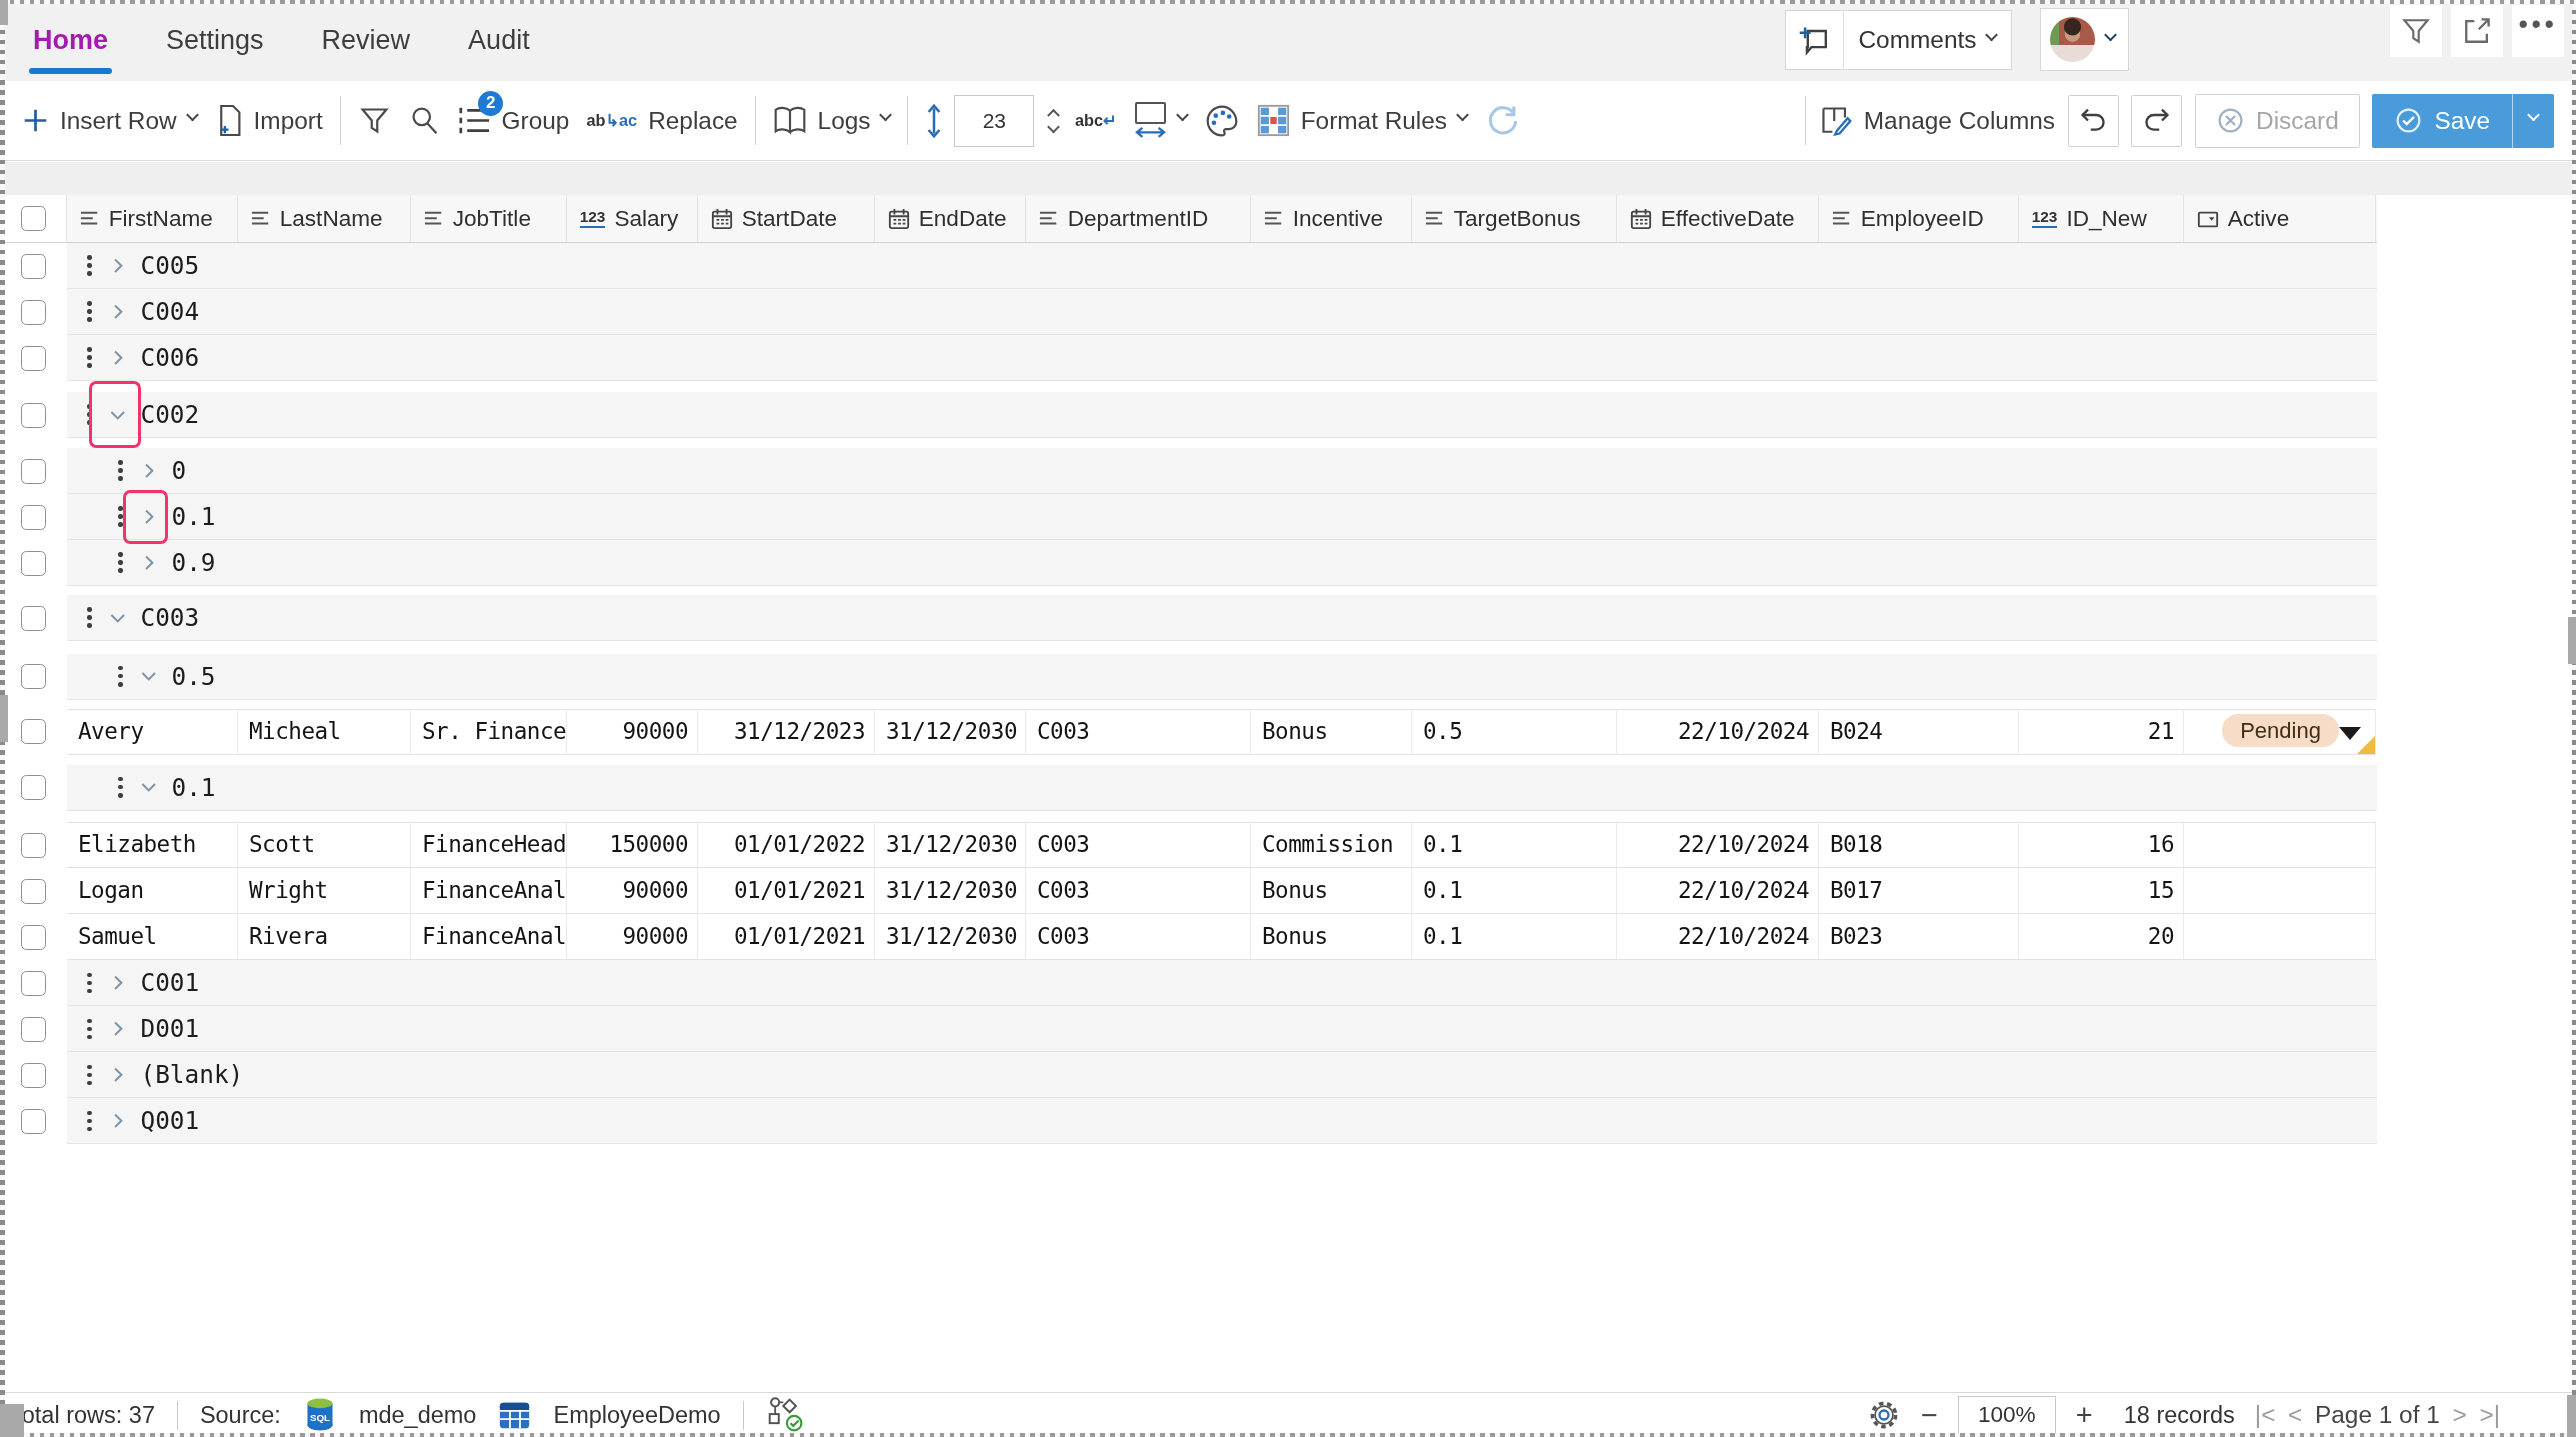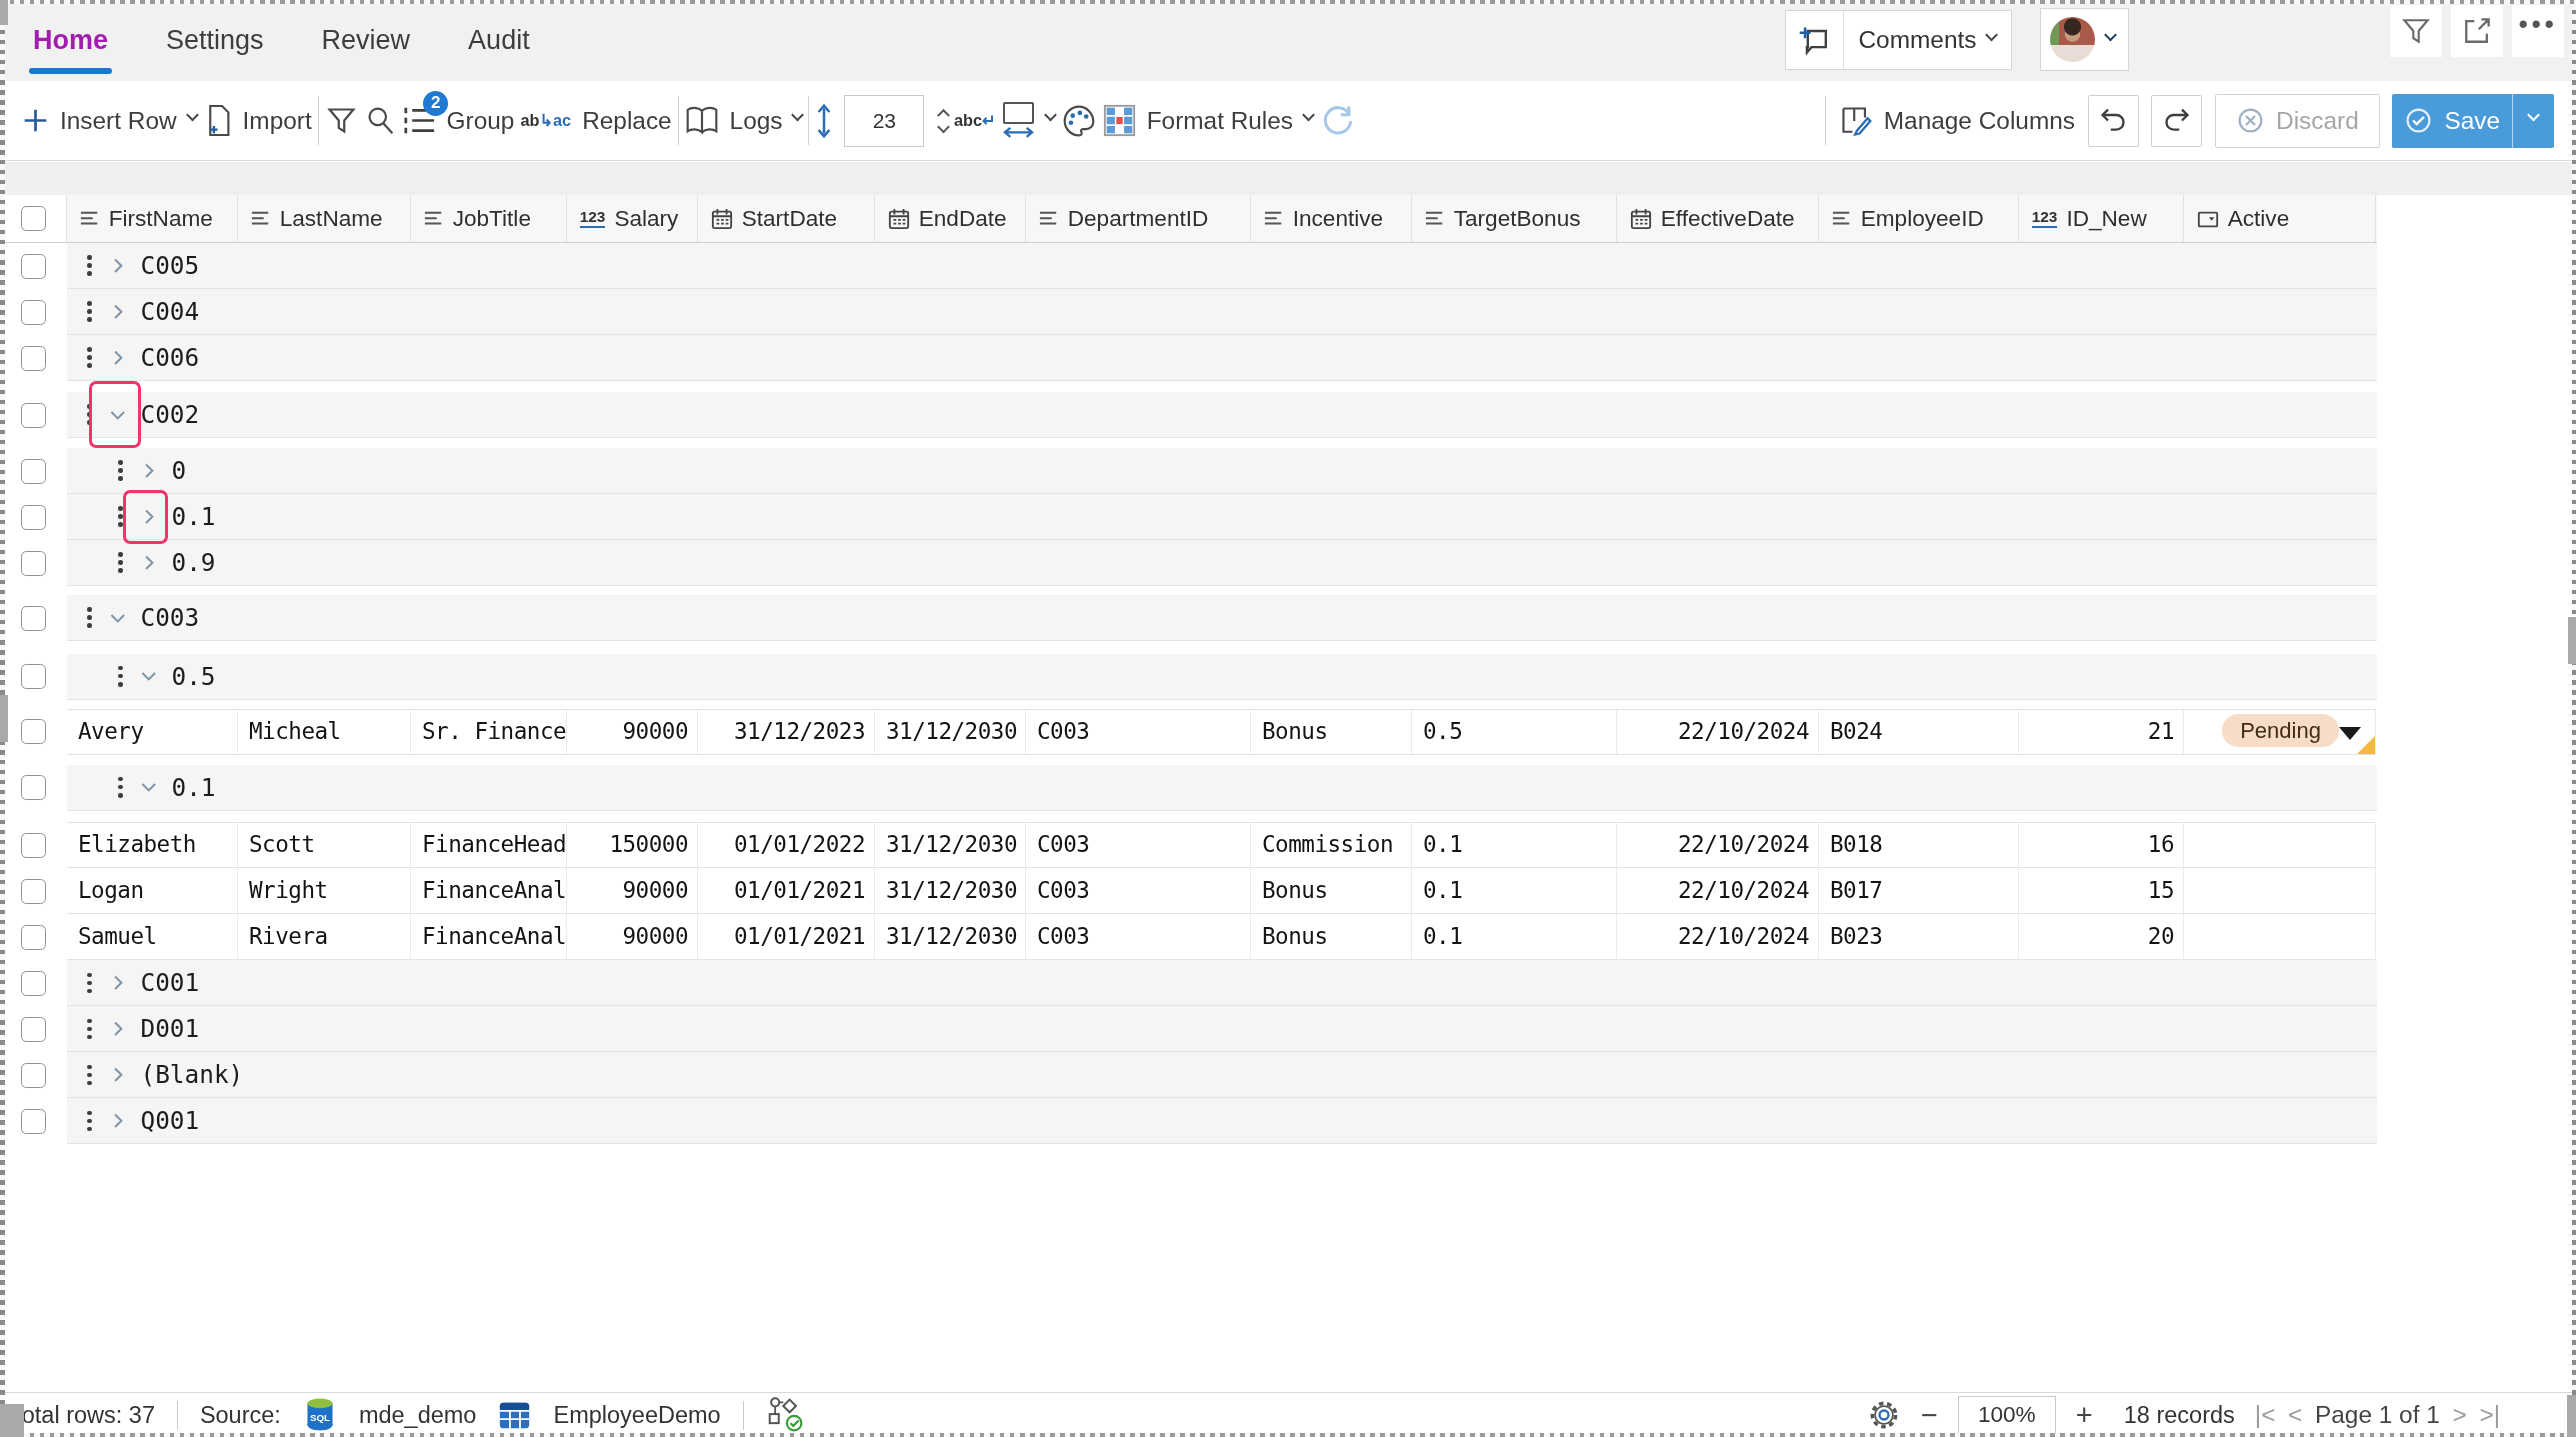--- a/index.html
+++ b/index.html
@@ -30,39 +30,39 @@
       radial-gradient(circle at 50% 38%, #c59a80 0 7.2px, rgba(0,0,0,0) 8.1px),
       linear-gradient(180deg, rgba(0,0,0,0) 0 62%, #e9dcd6 62%),
       linear-gradient(90deg, #6f9a55 0 20%, #a85948 20%)}
   .avatar-chev{margin-top:-3.6px}
 
   .win-icons{position:absolute;left:2390px;top:4.5px;display:flex;gap:9px}
   .win-tile{width:52px;height:52px;background:#fff;display:flex;align-items:center;justify-content:center}
 
   
   .toolbar{position:absolute;top:81px;left:0;right:0;height:80px;background:#fff;border-bottom:0.9px solid #dcdcdc;
-    display:flex;align-items:center;padding:0 22px;gap:6px}
+    display:flex;align-items:center;padding:0 22px;gap:17px}
   .tb-btn{display:flex;align-items:center;gap:11px;font-size:24.4px;color:#3d3d3d;white-space:nowrap}
   .tb-divider{width:0.9px;height:49px;background:#d2d2d2;flex:none}
   .group-ic-wrap{position:relative}
   .group-badge{position:absolute;top:-14.5px;right:-12.7px;width:25px;height:25px;border-radius:50%;background:#1f7ad4;color:#fff;
     font-size:17px;font-weight:700;display:flex;align-items:center;justify-content:center}
   .stack-ic{display:flex;flex-direction:row;line-height:1;font-size:16.3px;font-weight:700;color:#333}
   .stack-ic .blue{color:#2a6db5}
   .spin-box{width:80px;height:52px;border:0.9px solid #c9c9c9;background:#fff;display:flex;align-items:center;justify-content:center;font-size:21px;color:#333}
   .spin-chevs{display:flex;flex-direction:column;gap:9px;margin-left:3.6px}
   .spin-chevs .chev{border-color:#555}
   .spin-chevs .up{transform:rotate(-135deg) translate(-2.7px,-2.7px)}
   .width-ic{display:flex;flex-direction:column;align-items:center;gap:1.8px}
   .width-rect{width:31px;height:22px;border:2.3px solid #555;border-radius:1.8px}
   .tb-right{margin-left:auto;display:flex;align-items:center;gap:12.7px}
   .sq-btn{width:51px;height:52px;border:0.9px solid #cfcfcf;border-radius:1.8px;background:#fff;display:flex;align-items:center;justify-content:center}
   .discard-btn{height:54px;border:0.9px solid #d2d2d2;border-radius:1.8px;background:#fff;display:flex;align-items:center;gap:11px;padding:0 20px;font-size:24.4px;color:#a6a6a6}
   .save-btn{height:54px;display:flex;align-items:stretch;border-radius:1.8px;overflow:hidden}
-  .save-main{background:#4a9bd9;color:#fff;display:flex;align-items:center;gap:11px;padding:0 12px;font-size:24.4px}
+  .save-main{background:#4a9bd9;color:#fff;display:flex;align-items:center;gap:11px;padding:0 22px;font-size:24.4px}
   .save-chev{background:#4a9bd9;border-left:0.9px solid rgba(255,255,255,.6);width:42px;display:flex;align-items:center;justify-content:center}
 
   
   .gap-strip{position:absolute;top:162px;left:0;right:0;height:33px;background:#efefef}
   .grid{position:absolute;top:195px;left:0;width:2377px;background:#fff}
   .g-header{display:flex;height:48px;background:#f7f7f7;border-bottom:0.9px solid #cfcfcf}
   .g-hcheck{width:67px;flex:none;background:#fff;border-right:0.9px solid #e3e3e3;display:flex;align-items:center;justify-content:center}
   .cb{width:25px;height:25px;border:1.8px solid #8f8f8f;border-radius:5.4px;background:#fff}
   .g-hcell{flex:none;display:flex;align-items:center;gap:9px;padding-left:12.7px;font-size:22.6px;color:#2f2f2f;
     border-right:0.9px solid #e3e3e3;overflow:hidden;white-space:nowrap}

